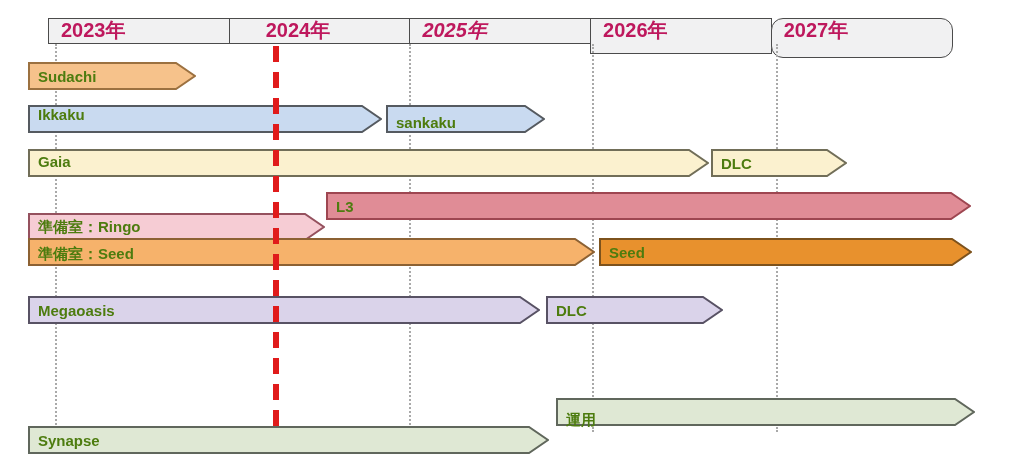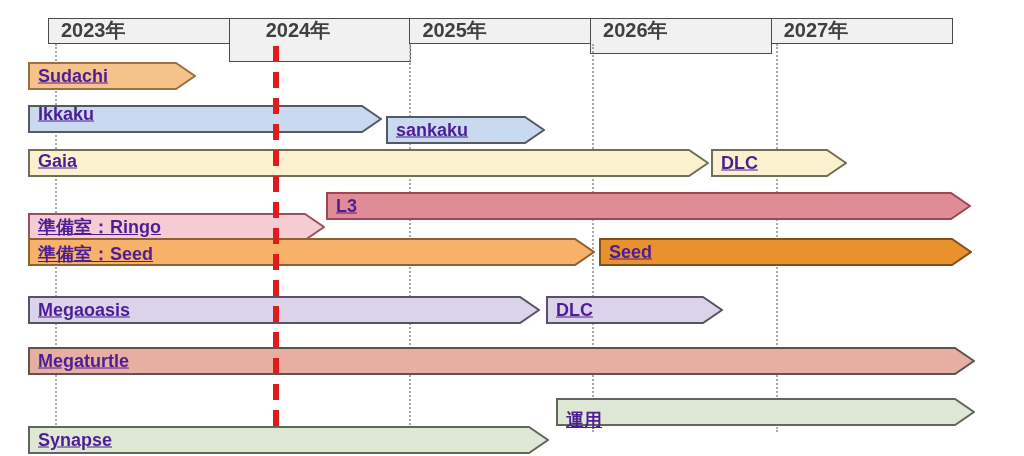--- a/index.html
+++ b/index.html
@@ -5,65 +5,65 @@
   html,body{margin:0;padding:0;background:#fff;}
   #canvas{
     position:relative;width:1024px;height:456px;background:#ffffff;overflow:hidden;
     font-family:"Liberation Sans","DejaVu Sans",sans-serif;
   }
   
   #timeline-header{position:absolute;display:flex;}
   .year-cell{
     box-sizing:border-box;flex:0 0 182.2px;height:26px;
     border:1.5px solid #4b4b4b;background:#f1f1f2;
-    font-size:20px;font-weight:bold;color:#404040;
+    font-size:20px;font-weight:bold;color:#be185d;
     line-height:23px;padding-left:12px;white-space:nowrap;overflow:hidden;
   }
   .year-cell + .year-cell{margin-left:-1.5px;}
   
   .gridline{position:absolute;width:0;border-left:2px dotted #a9a9a9;z-index:1;}
   
   .bar{position:absolute;z-index:3;}
   .bar svg{position:absolute;left:0;top:0;display:block;}
   .bar-label{
     position:absolute;left:10px;top:50%;transform:translateY(-50%);
-    font-size:18px;font-weight:bold;color:#4c1d95;white-space:nowrap;text-decoration:underline;
+    font-size:15px;font-weight:bold;color:#4d7c0f;white-space:nowrap;
   }
   
   #today-line{position:absolute;z-index:4;}
 </style>
 </head>
 <body>
 
 <div id="canvas">
   <div id="timeline-header" style="left: 48px; top: 18px;">
       <div class="year-cell" style="flex-basis: 182.2px; background: rgb(241, 241, 242); border-color: rgb(75, 75, 75); height: 26px;">2023年</div>
-      <div class="year-cell" style="flex-basis: 182.2px; background: rgb(241, 241, 242); border-color: rgb(75, 75, 75); height: 44px; padding-left: 36px;">2024年</div>
-      <div class="year-cell" style="flex-basis: 182.2px; background: rgb(241, 241, 242); border-color: rgb(75, 75, 75); height: 26px;">2025年</div>
+      <div class="year-cell" style="flex-basis: 182.2px; background: rgb(241, 241, 242); border-color: rgb(75, 75, 75); height: 26px; padding-left: 36px;">2024年</div>
+      <div class="year-cell" style="flex-basis: 182.2px; background: rgb(241, 241, 242); border-color: rgb(75, 75, 75); height: 26px; font-style: italic;">2025年</div>
       <div class="year-cell" style="flex-basis: 182.2px; background: rgb(241, 241, 242); border-color: rgb(75, 75, 75); height: 36px;">2026年</div>
-      <div class="year-cell" style="flex-basis: 182.2px; background: rgb(241, 241, 242); border-color: rgb(75, 75, 75); height: 26px;">2027年</div>
+      <div class="year-cell" style="flex-basis: 182.2px; background: rgb(241, 241, 242); border-color: rgb(75, 75, 75); height: 40px; border-radius: 12px;">2027年</div>
     </div>
   <div id="today-line" style="left: 273px; top: 46px; width: 6px; height: 388px; background: repeating-linear-gradient(rgb(224, 27, 27) 0px, rgb(224, 27, 27) 16px, rgba(0, 0, 0, 0) 16px, rgba(0, 0, 0, 0) 26px);"></div>
 <div class="gridline" style="left: 55px; top: 44px; height: 388px; border-left-color: rgb(169, 169, 169);"></div>
     <div class="gridline" style="left: 409px; top: 44px; height: 388px; border-left-color: rgb(169, 169, 169);"></div>
     <div class="gridline" style="left: 592px; top: 44px; height: 388px; border-left-color: rgb(169, 169, 169);"></div>
     <div class="gridline" style="left: 776px; top: 44px; height: 388px; border-left-color: rgb(169, 169, 169);"></div>
     <div class="bar" style="left: 28px; top: 62px; width: 168px; height: 28px;">
       <svg width="168" height="28">
         <polygon points="1,1 148,1 167,14 148,27 1,27" fill="#f6c28b" stroke="#9c7140" stroke-width="2"></polygon>
       </svg>
       <span class="bar-label">Sudachi</span>
     </div>
     <div class="bar" style="left: 28px; top: 105px; width: 354px; height: 17px;">
       <svg width="354" height="28">
         <polygon points="1,1 334,1 353,14 334,27 1,27" fill="#c9daf0" stroke="#555a60" stroke-width="2"></polygon>
       </svg>
       <span class="bar-label">Ikkaku</span>
     </div>
-    <div class="bar" style="left: 386px; top: 116px; width: 159px; height: 28px;">
+    <div class="bar" style="left: 386px; top: 105px; width: 159px; height: 34px;">
       <svg width="159" height="28">
         <polygon points="1,1 139,1 158,14 139,27 1,27" fill="#c9daf0" stroke="#555a60" stroke-width="2"></polygon>
       </svg>
       <span class="bar-label">sankaku</span>
     </div>
     <div class="bar" style="left: 28px; top: 149px; width: 681px; height: 24px;">
       <svg width="681" height="28">
         <polygon points="1,1 661,1 680,14 661,27 1,27" fill="#fbf1cf" stroke="#716e58" stroke-width="2"></polygon>
       </svg>
       <span class="bar-label">Gaia</span>
@@ -103,26 +103,20 @@
         <polygon points="1,1 492,1 511,14 492,27 1,27" fill="#dad3ea" stroke="#585264" stroke-width="2"></polygon>
       </svg>
       <span class="bar-label">Megaoasis</span>
     </div>
     <div class="bar" style="left: 546px; top: 296px; width: 177px; height: 28px;">
       <svg width="177" height="28">
         <polygon points="1,1 157,1 176,14 157,27 1,27" fill="#dad3ea" stroke="#585264" stroke-width="2"></polygon>
       </svg>
       <span class="bar-label">DLC</span>
     </div>
-    <div class="bar" style="left: 28px; top: 347px; width: 947px; height: 28px;">
-      <svg width="947" height="28">
-        <polygon points="1,1 927,1 946,14 927,27 1,27" fill="#e7aea2" stroke="#5d534f" stroke-width="2"></polygon>
-      </svg>
-      <span class="bar-label">Megaturtle</span>
-    </div>
     <div class="bar" style="left: 28px; top: 398px; width: 521px; height: 28px; margin-top: 28px;">
       <svg width="521" height="28">
         <polygon points="1,1 501,1 520,14 501,27 1,27" fill="#dfe8d4" stroke="#60675c" stroke-width="2"></polygon>
       </svg>
       <span class="bar-label">Synapse</span>
     </div>
     <div class="bar" style="left: 556px; top: 398px; width: 419px; height: 44px;">
       <svg width="419" height="28">
         <polygon points="1,1 399,1 418,14 399,27 1,27" fill="#dfe8d4" stroke="#60675c" stroke-width="2"></polygon>
       </svg>

